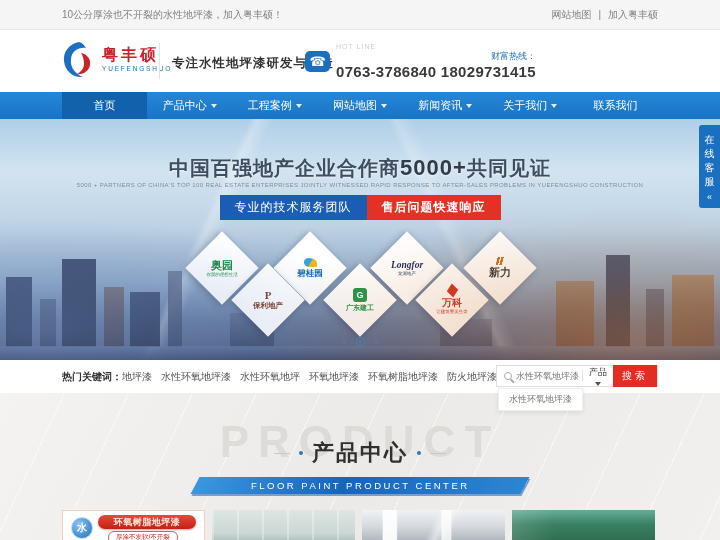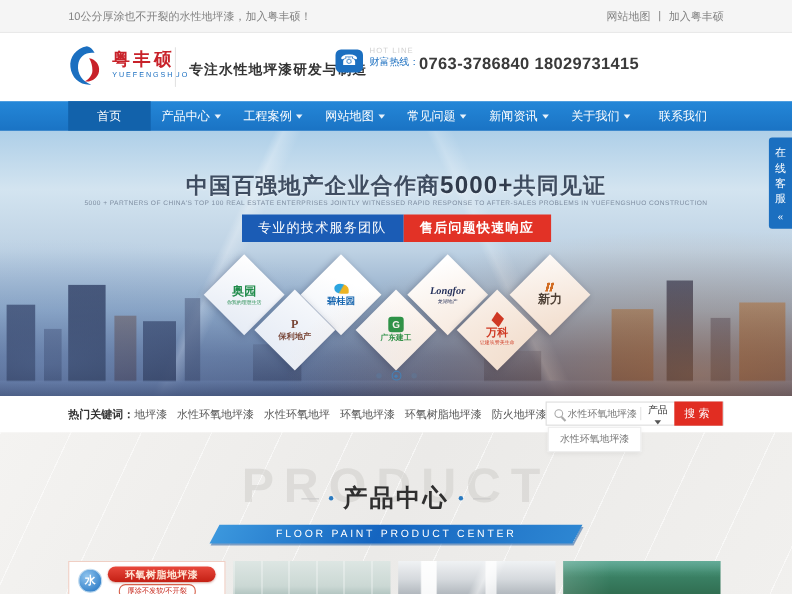--- a/index.html
+++ b/index.html
@@ -19,21 +19,21 @@
   .logo { position:absolute; left:0; top:11px; display:flex; align-items:center; gap:6px; cursor:pointer; }
   .logo-txt { display:flex; flex-direction:column; line-height:1; }
   .logo-cn { color:#c8222a; font-weight:bold; font-size:16px; letter-spacing:3px; }
   .logo-en { color:#1b6fc0; font-size:6.5px; letter-spacing:1.8px; margin-top:3px; }
   .hdr-div { position:absolute; left:97px; top:13px; width:1px; height:36px; background:#e3e3e3; }
   .slogan { position:absolute; left:110px; top:25px; font-size:12.5px; font-weight:bold; color:#333; letter-spacing:1px; }
   .hotline { position:absolute; left:243px; top:13px; display:flex; align-items:center; gap:6px; }
   .phone-icon { width:25px; height:21px; background:#1b6fc0; border-radius:5px; color:#fff; font-size:13px; display:flex; align-items:center; justify-content:center; }
   .hl-col { display:flex; flex-direction:column; }
   .hl-en { font-size:7px; color:#cfcfcf; letter-spacing:1px; }
-  .hl-row { display:flex; align-items:flex-start; }
+  .hl-row { display:flex; align-items:flex-end;flex-direction:column; }
   .hl-label { font-size:9px; color:#1b6fc0; }
   .hl-num { font-size:15px; font-weight:bold; color:#3a3a3a; letter-spacing:.3px; }
   .hdr-cta { position:absolute; right:0; top:9px; background:#e12d22; color:#fff; font-size:10px; padding:6px 11px; border:none; cursor:pointer; box-shadow:0 4px 5px rgba(0,0,0,.12); }
 
   
   .nav { position:absolute; top:92px; left:0; right:0; height:27px; background:linear-gradient(180deg,#2487d8,#1a73c4); }
   .nav .inner { display:flex; }
   .nav-item { flex:1; height:27px; display:flex; align-items:center; justify-content:center; color:#fff; font-size:11px; text-decoration:none; cursor:pointer; }
   .nav-item.active { background:#1262ab; }
   .caret { width:0; height:0; border-left:3px solid transparent; border-right:3px solid transparent; border-top:4px solid rgba(255,255,255,.9); margin-left:4px; }
@@ -198,24 +198,20 @@
       </a>
     <a class="nav-item">
         <span>工程案例</span>
         <i class="caret"></i>
       </a>
     <a class="nav-item">
         <span>网站地图</span>
         <i class="caret"></i>
       </a>
     <a class="nav-item">
-        <span>常见问题</span>
-        <i class="caret"></i>
-      </a>
-    <a class="nav-item">
         <span>新闻资讯</span>
         <i class="caret"></i>
       </a>
     <a class="nav-item">
         <span>关于我们</span>
         <i class="caret"></i>
       </a>
     <a class="nav-item">
         <span>联系我们</span>
       </a>

